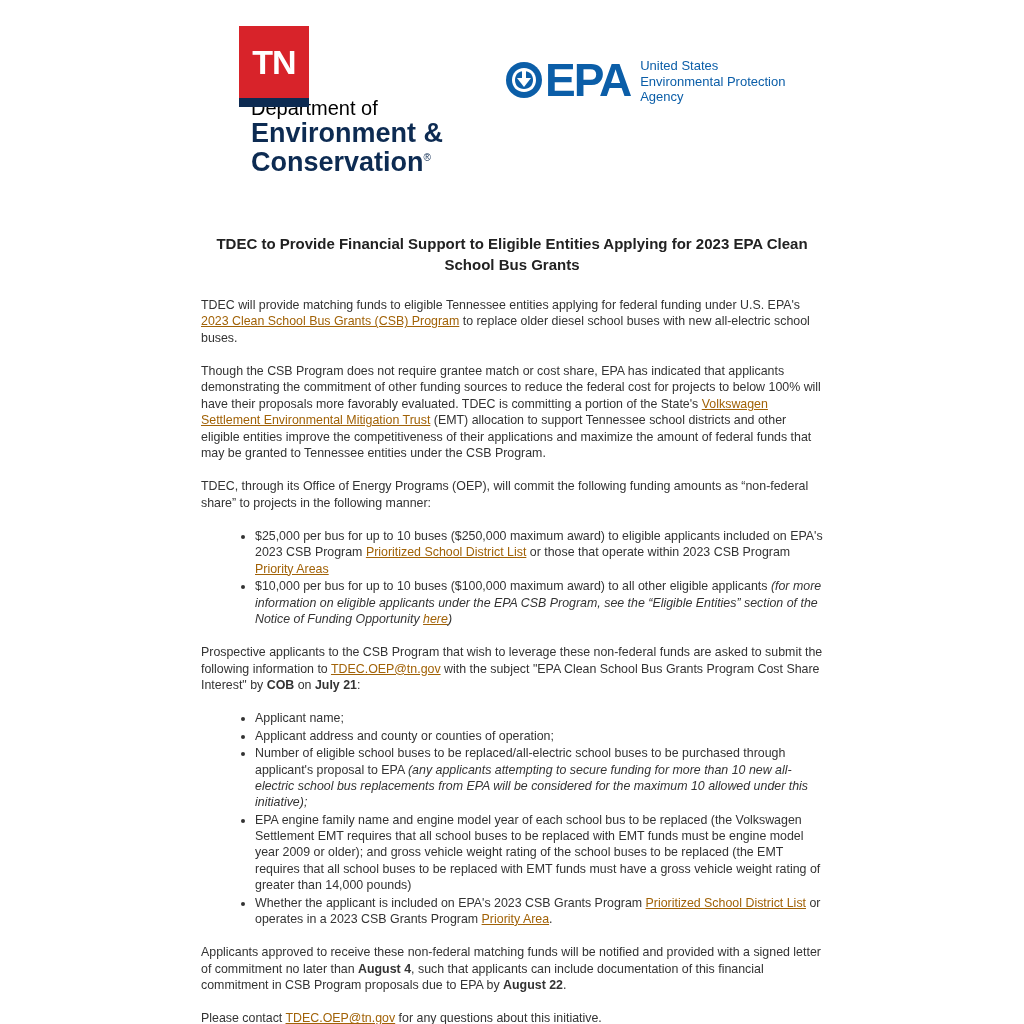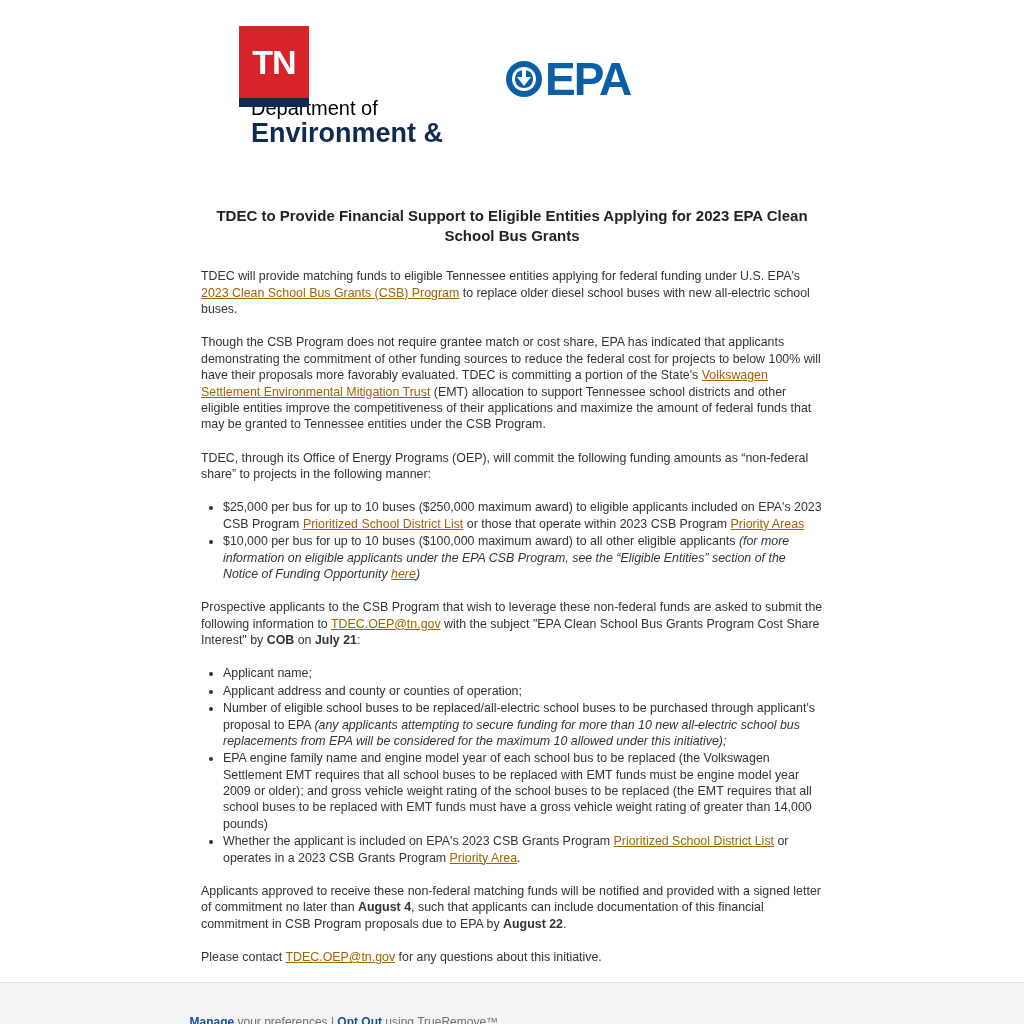--- a/index.html
+++ b/index.html
@@ -128,20 +128,21 @@
   }
   ul.bullets {
     margin: 0 0 17px 0;
     padding-left: 22px;
   }
   ul.bullets li {
     font-size: 12.4px;
     line-height: 1.32;
     margin-bottom: 1px;
     color: #333333;
+    margin-left: 32px;
   }
   a.link {
     color: #a16207;
     text-decoration: underline;
   }
   .em { font-style: italic; }
   .bold { font-weight: bold; }
 
   
   .footer {
@@ -171,34 +172,40 @@
 
 <div class="page">
 
   <div class="logo-band">
 
     <div class="tdec-logo">
       <div class="tdec-mark">TN</div>
       <div class="tdec-words">
         <div class="l1">Department of</div>
         <div class="l2">Environment &amp;</div>
+        <div class="l3"><span>Conservation</span><span class="reg">®</span></div>
       </div>
     </div>
 
     <div class="epa-logo">
       <div class="epa-seal">
         <svg width="38" height="38" viewBox="0 0 38 38" aria-hidden="true">
           <circle cx="19" cy="19" r="18" fill="#0b5ea8"></circle>
           <path d="M19 7 C12 7 7 12 7 19 C7 26 12 31 19 31 C26 31 31 26 31 19 C31 12 26 7 19 7 Z" fill="#ffffff"></path>
           <path d="M19 10 C13.5 10 10 13.8 10 19 C10 24.2 13.5 28 19 28 C24.5 28 28 24.2 28 19 C28 13.8 24.5 10 19 10 Z" fill="#0b5ea8"></path>
           <path d="M12 17 L26 17 L19 26 Z" fill="#ffffff"></path>
           <rect x="17" y="10" width="4" height="7" fill="#ffffff"></rect>
         </svg>
       </div>
       <div class="epa-text">EPA</div>
+      <div class="epa-sub">
+        <div>United States</div>
+        <div>Environmental Protection</div>
+        <div>Agency</div>
+      </div>
     </div>
   </div>
 
   <div class="content">
 
     <h1 class="title">TDEC to Provide Financial Support to Eligible Entities Applying for 2023 EPA Clean School Bus Grants</h1>
 
     <p class="para"><span>TDEC will provide matching funds to eligible Tennessee entities applying for federal funding under U.S. EPA's </span><a class="link" href="#">2023 Clean School Bus Grants (CSB) Program</a><span> to replace older diesel school buses with new all-electric school buses.</span></p>
 
     <p class="para"><span>Though the CSB Program does not require grantee match or cost share, EPA has indicated that applicants demonstrating the commitment of other funding sources to reduce the federal cost for projects to below 100% will have their proposals more favorably evaluated. TDEC is committing a portion of the State's </span><a class="link" href="#">Volkswagen Settlement Environmental Mitigation Trust</a><span> (EMT) allocation to support Tennessee school districts and other eligible entities improve the competitiveness of their applications and maximize the amount of federal funds that may be granted to Tennessee entities under the CSB Program.</span></p>

